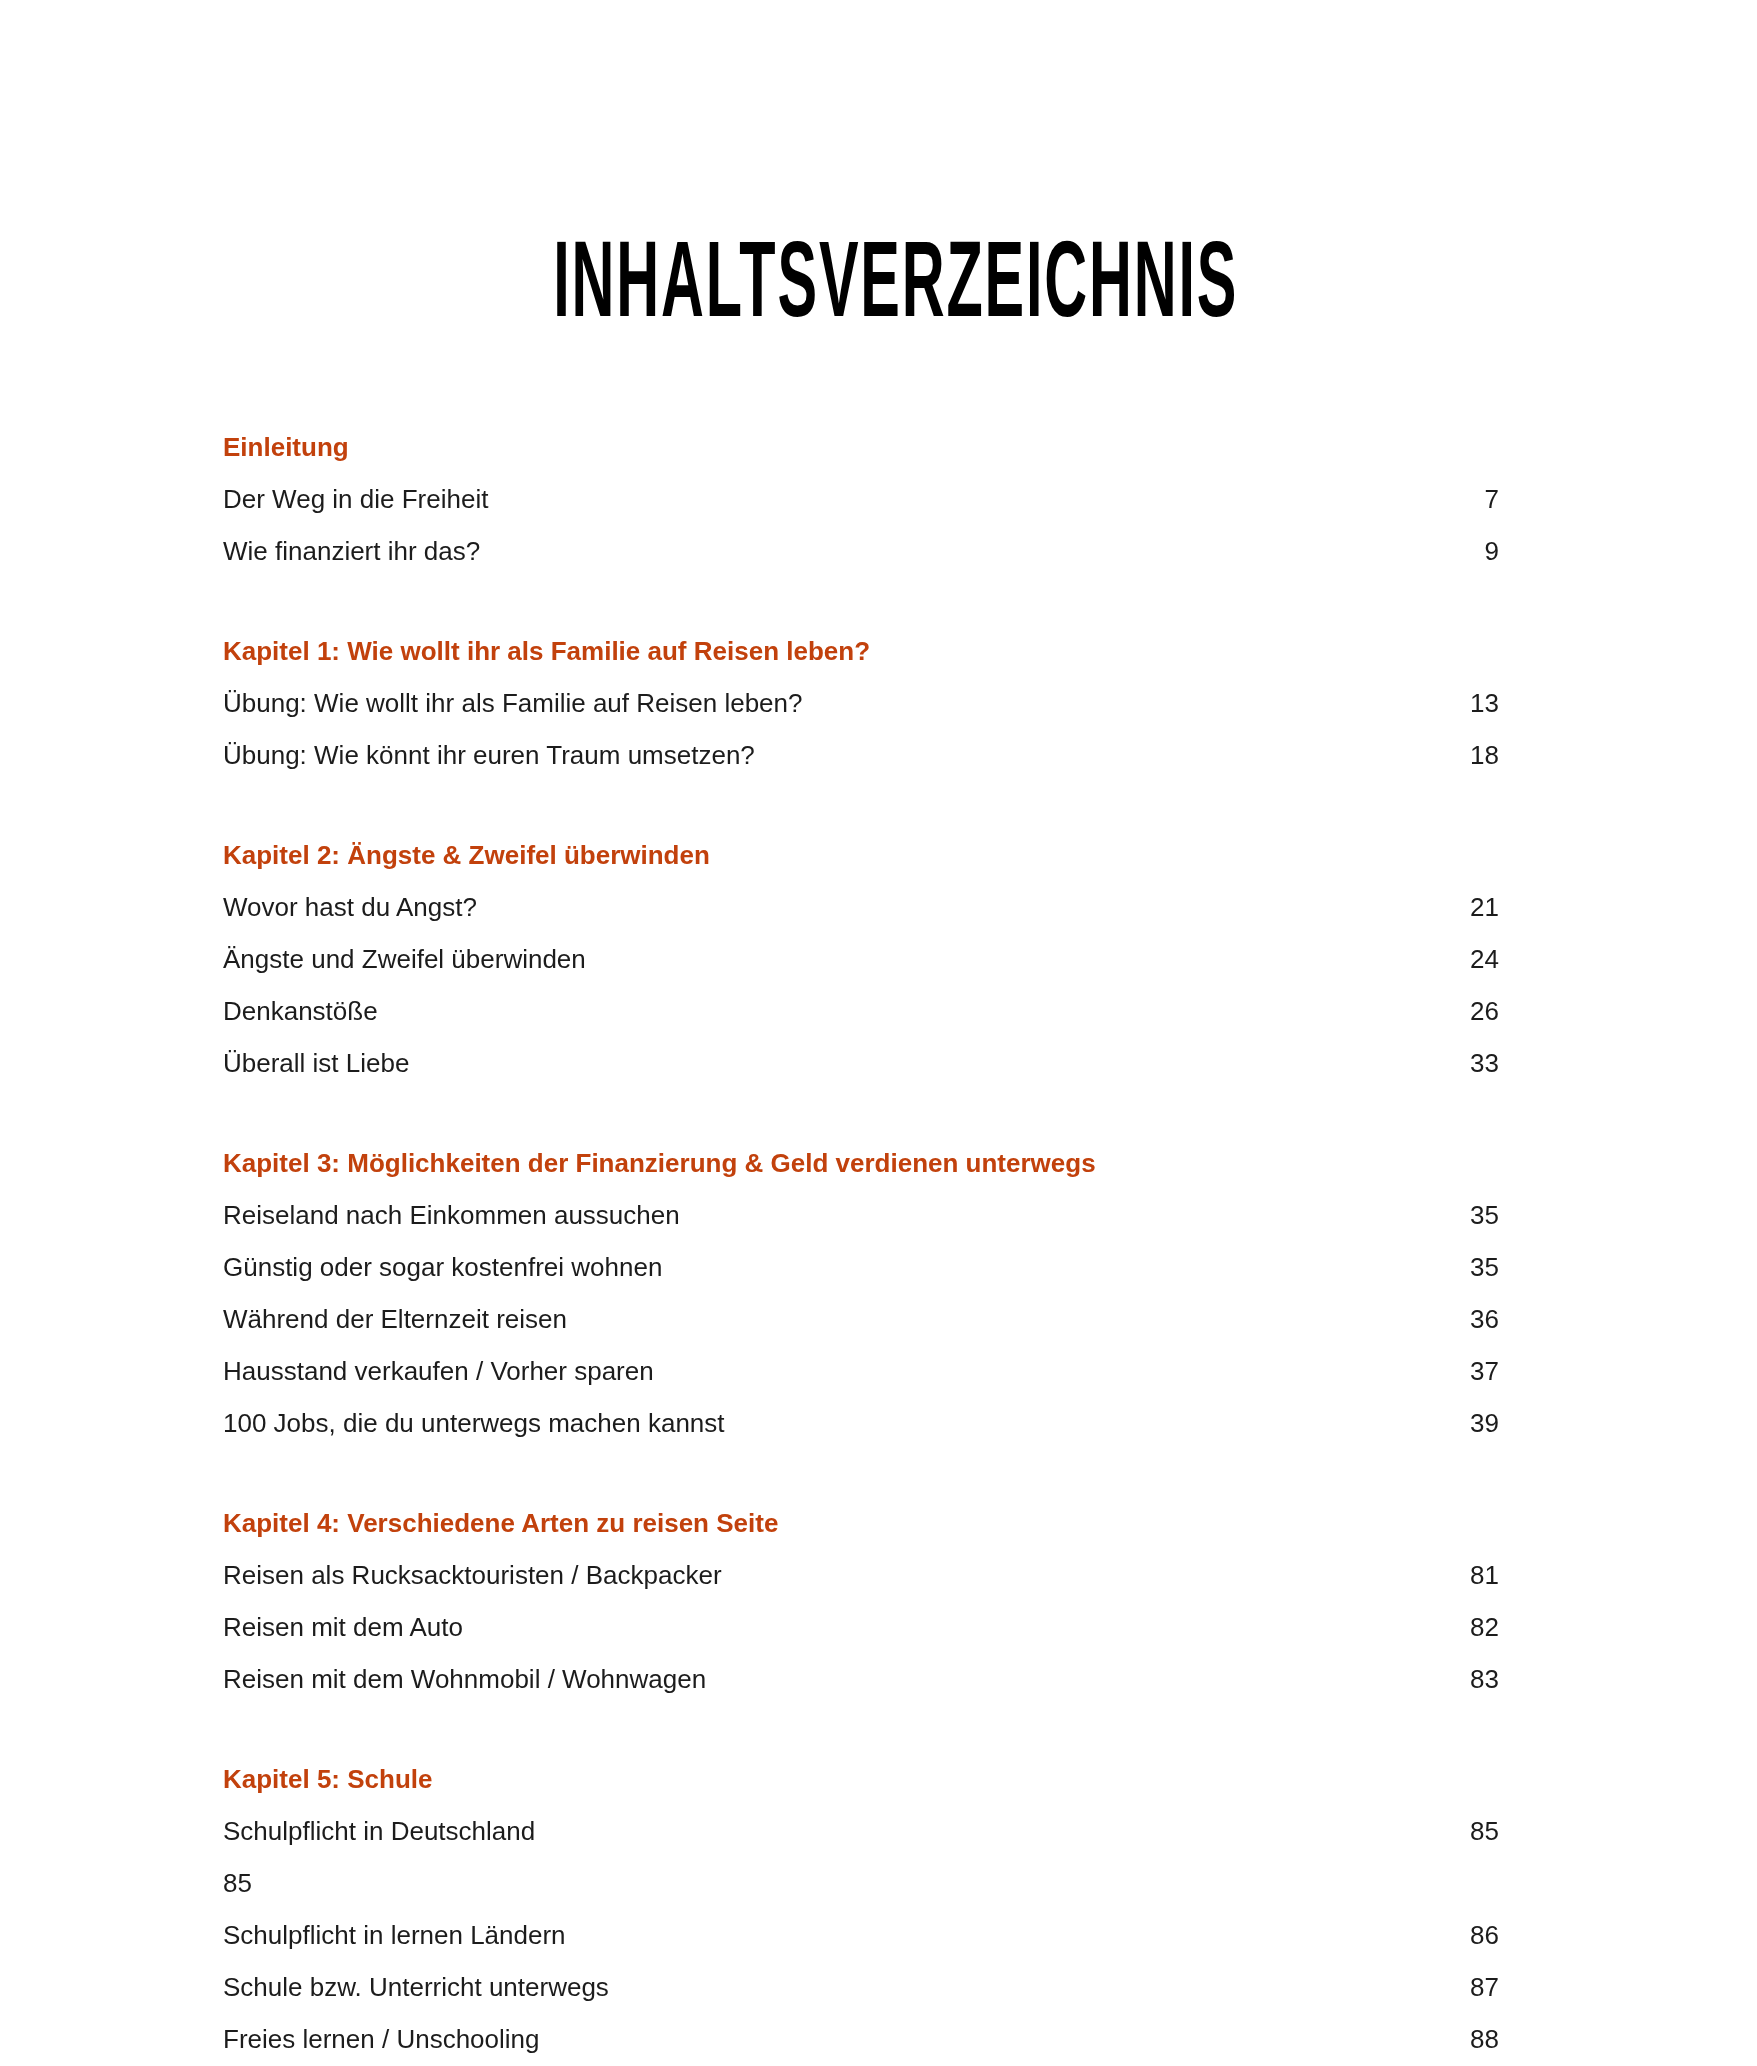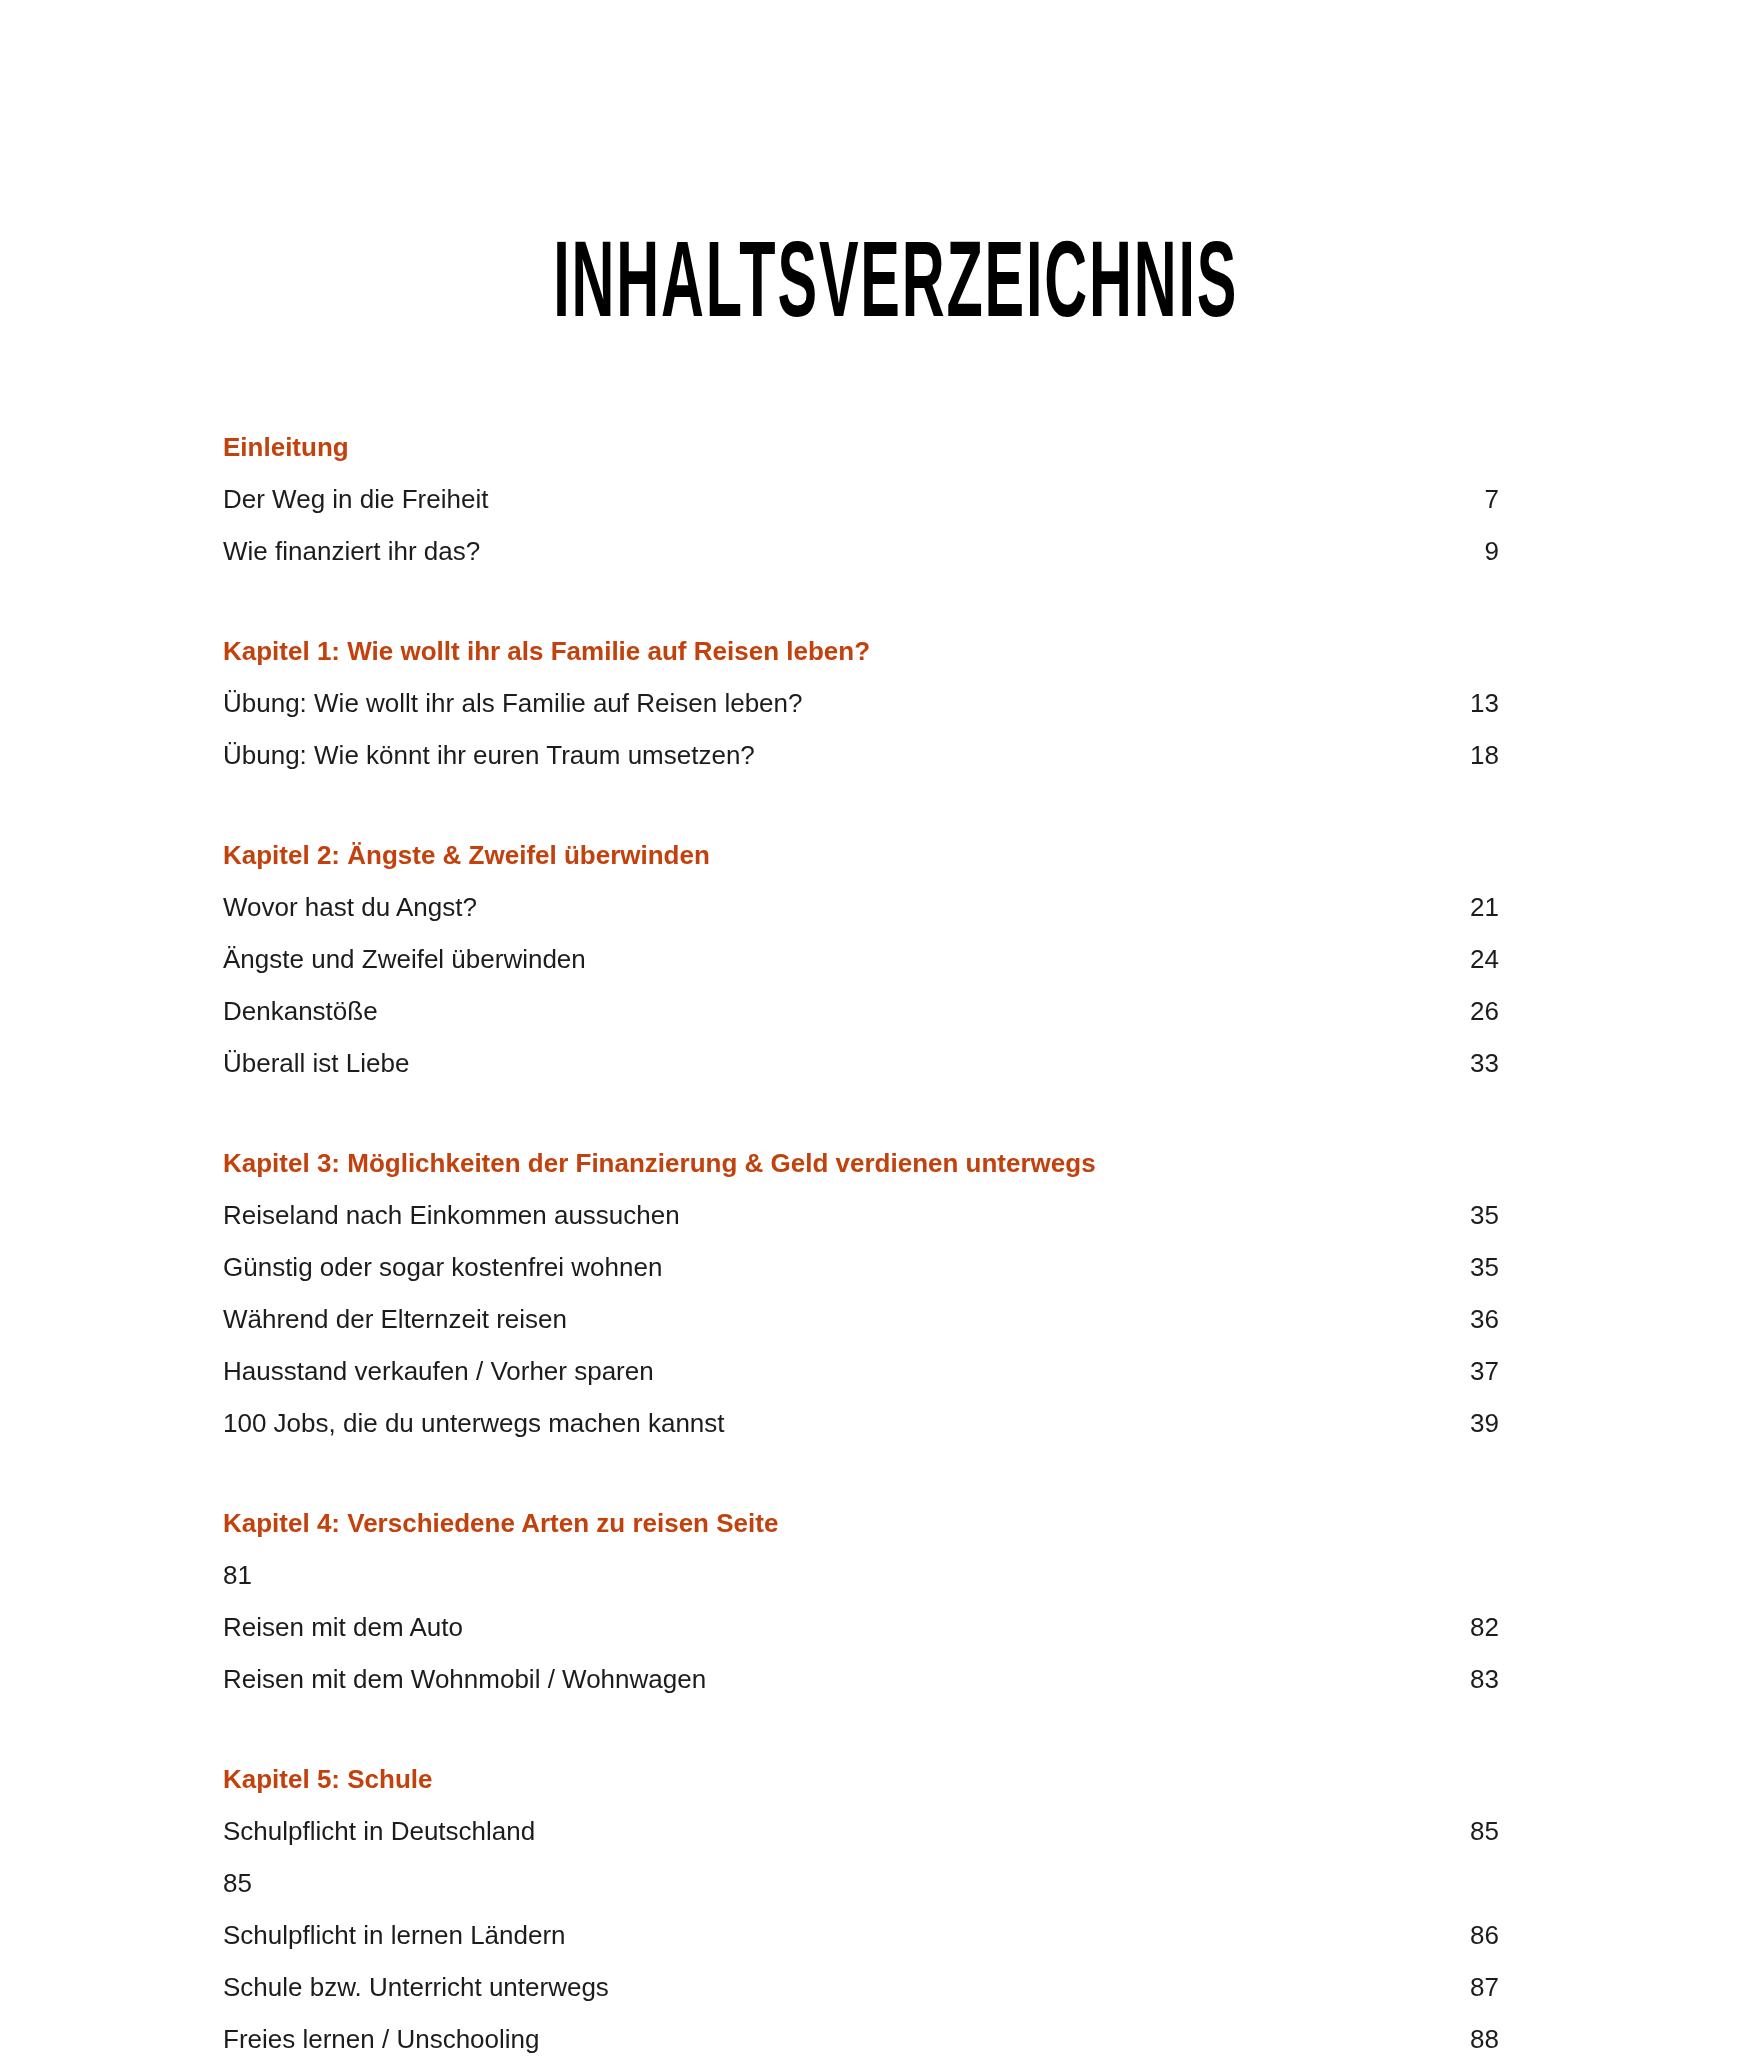--- a/index.html
+++ b/index.html
@@ -128,20 +128,21 @@
           <span class="toc-page">37</span>
         </div>
         <div class="toc-row">
           <span class="toc-label">100 Jobs, die du unterwegs machen kannst</span>
           <span class="toc-page">39</span>
         </div>
       </section>
       <section class="toc-section">
         <div class="section-heading">Kapitel 4: Verschiedene Arten zu reisen Seite</div>
         <div class="toc-row">
+          <span class="toc-label">Reisen als Rucksacktouristen / Backpacker</span>
           <span class="toc-page">81</span>
         </div>
         <div class="toc-row">
           <span class="toc-label">Reisen mit dem Auto</span>
           <span class="toc-page">82</span>
         </div>
         <div class="toc-row">
           <span class="toc-label">Reisen mit dem Wohnmobil / Wohnwagen</span>
           <span class="toc-page">83</span>
         </div>

